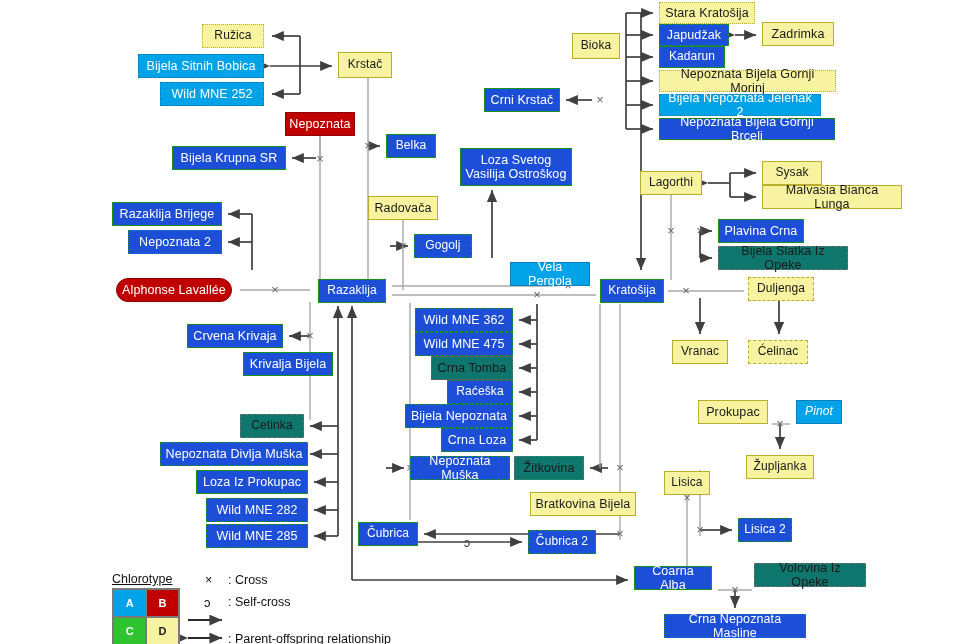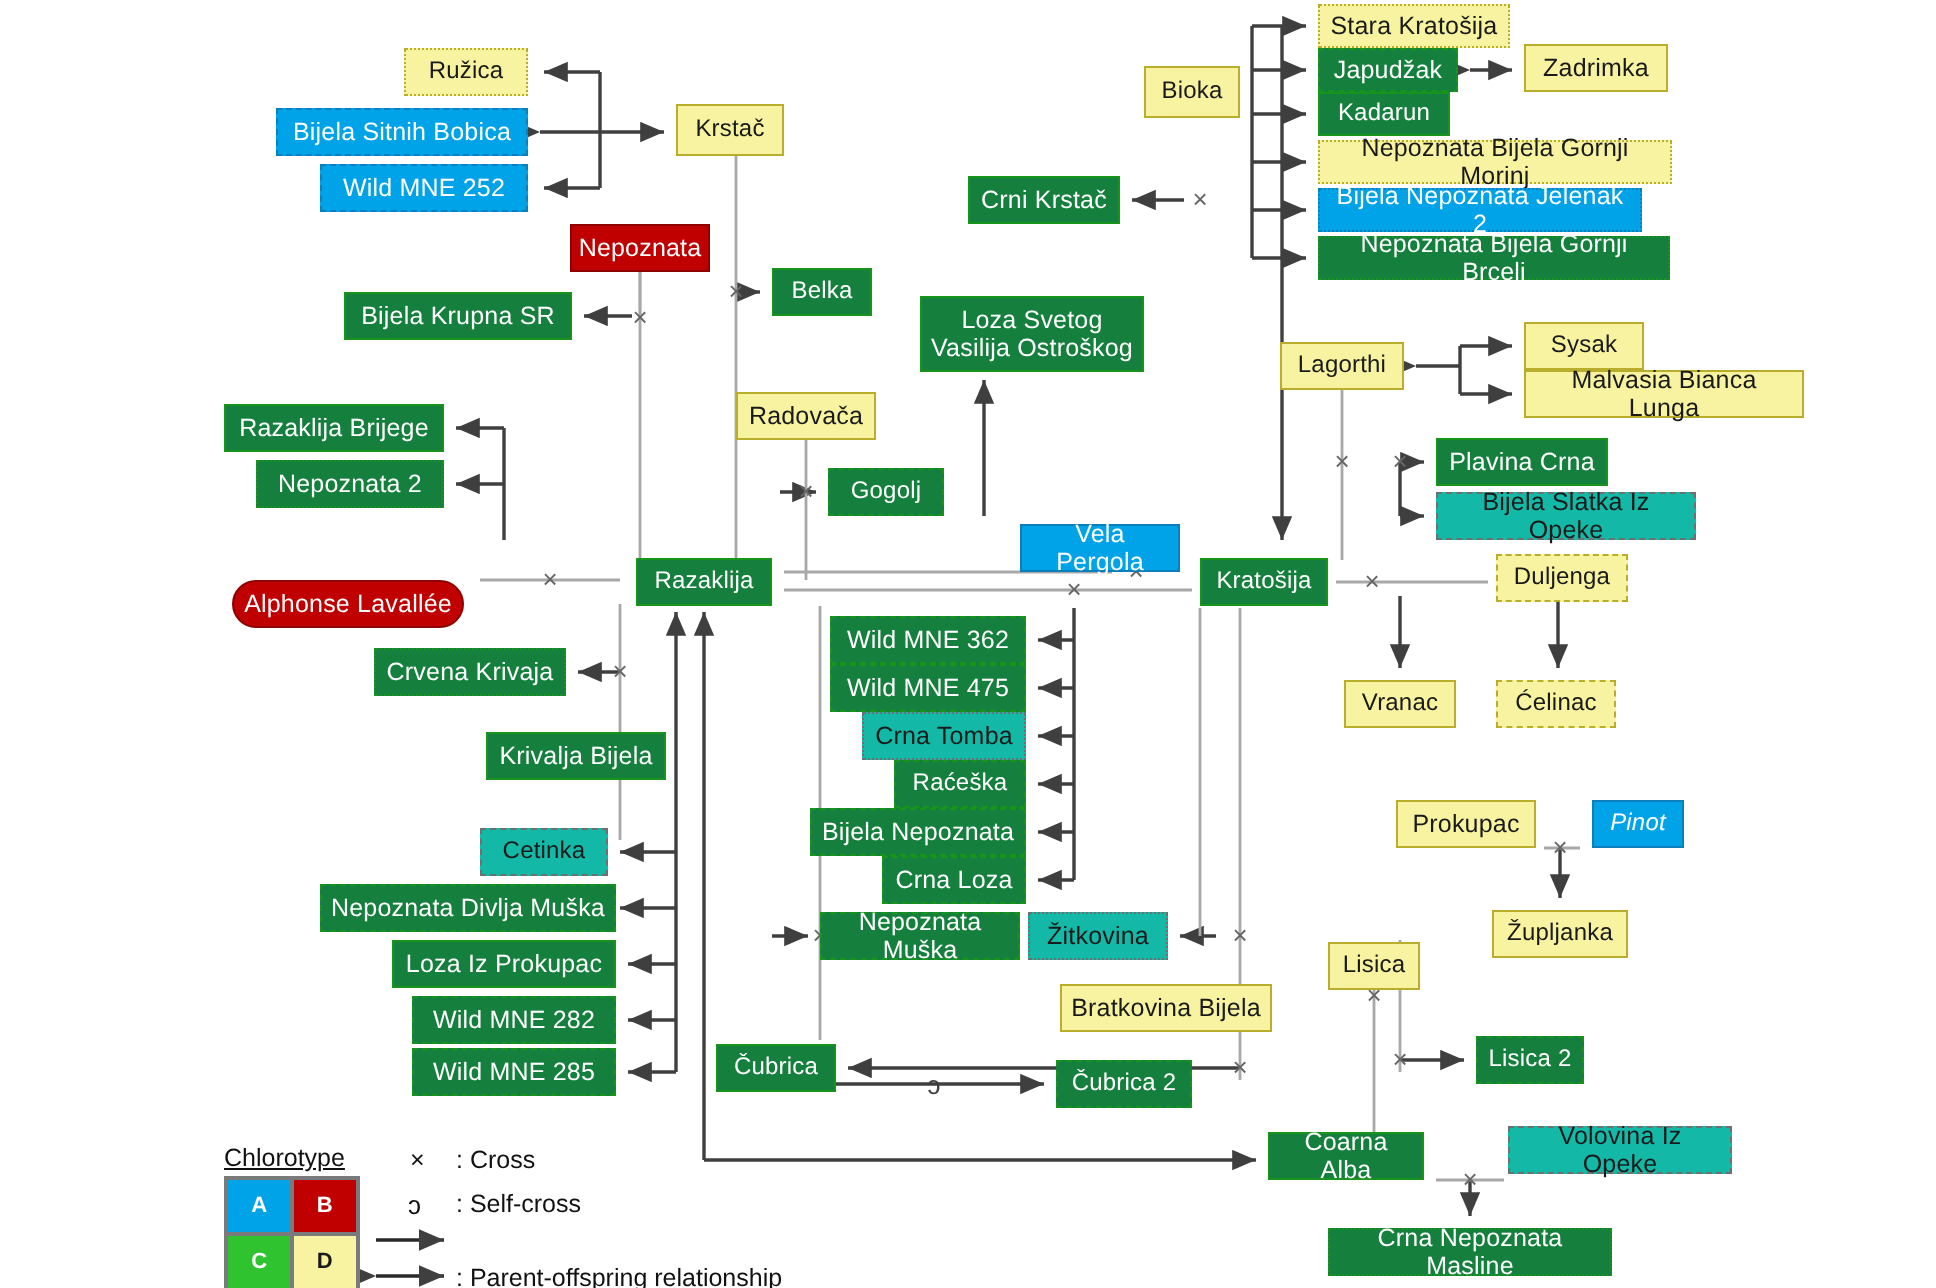--- a/index.html
+++ b/index.html
@@ -14,23 +14,23 @@
   .node{
     position:absolute;box-sizing:border-box;
     display:flex;align-items:center;justify-content:center;
     text-align:center;line-height:1.15;
     font-size:12.5px;letter-spacing:.1px;
     z-index:5;padding:1px 4px;
   }
   
   .c-A{background:#00a2e8;color:#ffffff;border:1.6px solid #0b7fba;}
   .c-B{background:#c00000;color:#ffffff;border:1.6px solid #8e0000;}
-  .c-C{background:#15803d;color:#ffffff;border:1.6px solid #17941c;}
+  .c-C{background:#1d4ed8;color:#ffffff;border:1.6px solid #17941c;}
   .c-D{background:#f7f3a0;color:#1a1a1a;border:1.6px solid #b9ae2c;}
-  .c-N{background:#14b8a6;color:#1a1a1a;border:1.4px solid #6f6f6f;}
+  .c-N{background:#0f766e;color:#1a1a1a;border:1.4px solid #6f6f6f;}
 
   
   .b-dash{border-style:dashed;}
   .b-dot{border-style:dotted;}
   .ital{font-style:italic;}
 
   
   #legend{position:absolute;z-index:9;}
   .leg-title{font-size:12.5px;color:#111;text-decoration:underline;margin-bottom:2px;}
   .leg-grid{width:64px;height:54px;border:2px solid #7a7a7a;display:grid;
@@ -222,36 +222,36 @@
       </div>
       <div class="node c-C b-dash" style="left: 414px; top: 234px; width: 58px; height: 24px; font-size: 12px;">
         <span>Gogolj</span>
       </div>
       <div class="node c-C" style="left: 112px; top: 202px; width: 110px; height: 24px;">
         <span>Razaklija Brijege</span>
       </div>
       <div class="node c-C b-dot" style="left: 128px; top: 230px; width: 94px; height: 24px;">
         <span>Nepoznata 2</span>
       </div>
-      <div class="node c-B" style="left: 116px; top: 290px; width: 116px; height: 24px; border-radius: 12px;">
+      <div class="node c-B" style="left: 116px; top: 278px; width: 116px; height: 24px; border-radius: 12px;">
         <span>Alphonse Lavallée</span>
       </div>
       <div class="node c-C" style="left: 318px; top: 279px; width: 68px; height: 24px; font-size: 12px;">
         <span>Razaklija</span>
       </div>
       <div class="node c-A" style="left: 510px; top: 262px; width: 80px; height: 24px;">
         <span>Vela Pergola</span>
       </div>
       <div class="node c-C" style="left: 600px; top: 279px; width: 64px; height: 24px; font-size: 12px;">
         <span>Kratošija</span>
       </div>
       <div class="node c-C b-dot" style="left: 187px; top: 324px; width: 96px; height: 24px;">
         <span>Crvena Krivaja</span>
       </div>
-      <div class="node c-C" style="left: 243px; top: 366px; width: 90px; height: 24px;">
+      <div class="node c-C" style="left: 243px; top: 352px; width: 90px; height: 24px;">
         <span>Krivalja Bijela</span>
       </div>
       <div class="node c-C b-dash" style="left: 415px; top: 308px; width: 98px; height: 24px;">
         <span>Wild MNE 362</span>
       </div>
       <div class="node c-C b-dash" style="left: 415px; top: 332px; width: 98px; height: 24px;">
         <span>Wild MNE 475</span>
       </div>
       <div class="node c-N b-dot" style="left: 431px; top: 356px; width: 82px; height: 24px;">
         <span>Crna Tomba</span>

